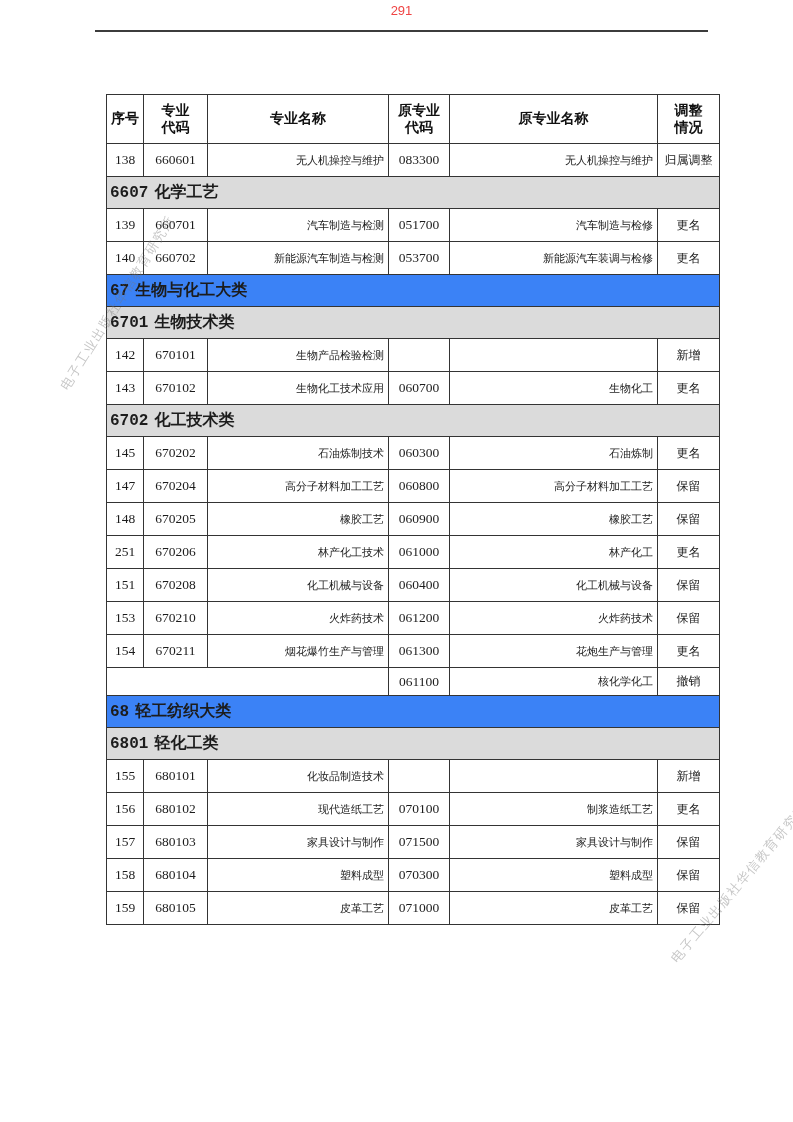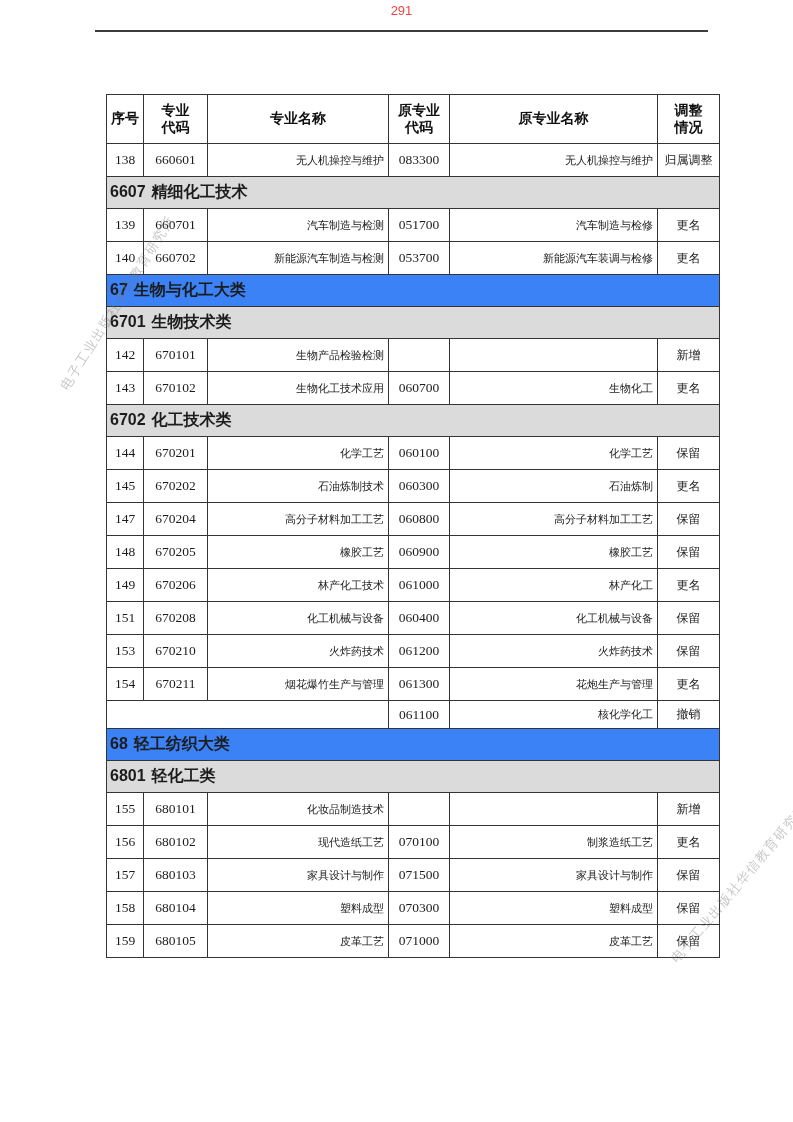--- a/index.html
+++ b/index.html
@@ -35,21 +35,21 @@
     font-size:13.5px; padding:0 2px;
   }
   td.name { text-align:right; font-size:11px; padding:0 4px; }
   td.status { text-align:center; font-size:12px; padding:0 1px; }
   tr.section td {
     height:31px; font-weight:bold; font-size:16px; padding:0 0 0 3px;
     text-align:left;
   }
   tr.section.level1 td { background:#3b82f6; }
   tr.section.level2 td { background:#dbdbdb; }
-  .sec-num { font-family:Liberation Sans, sans-serif; font-weight:bold; margin-right:6px; }
+  .sec-num { font-family:Liberation Mono, monospace; font-weight:bold; margin-right:6px; }
   .sec-name { font-family:"Liberation Sans", sans-serif; font-weight:bold; }
   .watermark {
     position:absolute; font-size:13px; letter-spacing:1.5px;
     color:rgba(120,120,120,0.42); white-space:nowrap;
     transform-origin:0 50%; pointer-events:none; z-index:3;
   }
   .wm-left  { left:64px;  top:380px; transform:rotate(-58deg); }
   .wm-right { left:674px; top:952px; transform:rotate(-50deg); }
 </style>
 </head>
@@ -86,21 +86,21 @@
   <tbody id="table-body">
       <tr class="data">
         <td class="num">138</td>
         <td class="num">660601</td>
         <td class="name">无人机操控与维护</td>
         <td class="num">083300</td>
         <td class="name">无人机操控与维护</td>
         <td class="status">归属调整</td>
       </tr>
       <tr class="section level2">
-        <td colspan="6"><span class="sec-num">6607</span><span class="sec-name">精细化工技术</span></td>
+        <td colspan="6"><span class="sec-num">6607</span><span class="sec-name">化学工艺</span></td>
       </tr>
       <tr class="data">
         <td class="num">139</td>
         <td class="num">660701</td>
         <td class="name">汽车制造与检测</td>
         <td class="num">051700</td>
         <td class="name">汽车制造与检修</td>
         <td class="status">更名</td>
       </tr>
       <tr class="data">
@@ -130,28 +130,20 @@
         <td class="num">670102</td>
         <td class="name">生物化工技术应用</td>
         <td class="num">060700</td>
         <td class="name">生物化工</td>
         <td class="status">更名</td>
       </tr>
       <tr class="section level2">
         <td colspan="6"><span class="sec-num">6702</span><span class="sec-name">化工技术类</span></td>
       </tr>
       <tr class="data">
-        <td class="num">144</td>
-        <td class="num">670201</td>
-        <td class="name">化学工艺</td>
-        <td class="num">060100</td>
-        <td class="name">化学工艺</td>
-        <td class="status">保留</td>
-      </tr>
-      <tr class="data">
         <td class="num">145</td>
         <td class="num">670202</td>
         <td class="name">石油炼制技术</td>
         <td class="num">060300</td>
         <td class="name">石油炼制</td>
         <td class="status">更名</td>
       </tr>
       <tr class="data">
         <td class="num">147</td>
         <td class="num">670204</td>
@@ -162,21 +154,21 @@
       </tr>
       <tr class="data">
         <td class="num">148</td>
         <td class="num">670205</td>
         <td class="name">橡胶工艺</td>
         <td class="num">060900</td>
         <td class="name">橡胶工艺</td>
         <td class="status">保留</td>
       </tr>
       <tr class="data">
-        <td class="num">149</td>
+        <td class="num">251</td>
         <td class="num">670206</td>
         <td class="name">林产化工技术</td>
         <td class="num">061000</td>
         <td class="name">林产化工</td>
         <td class="status">更名</td>
       </tr>
       <tr class="data">
         <td class="num">151</td>
         <td class="num">670208</td>
         <td class="name">化工机械与设备</td>

